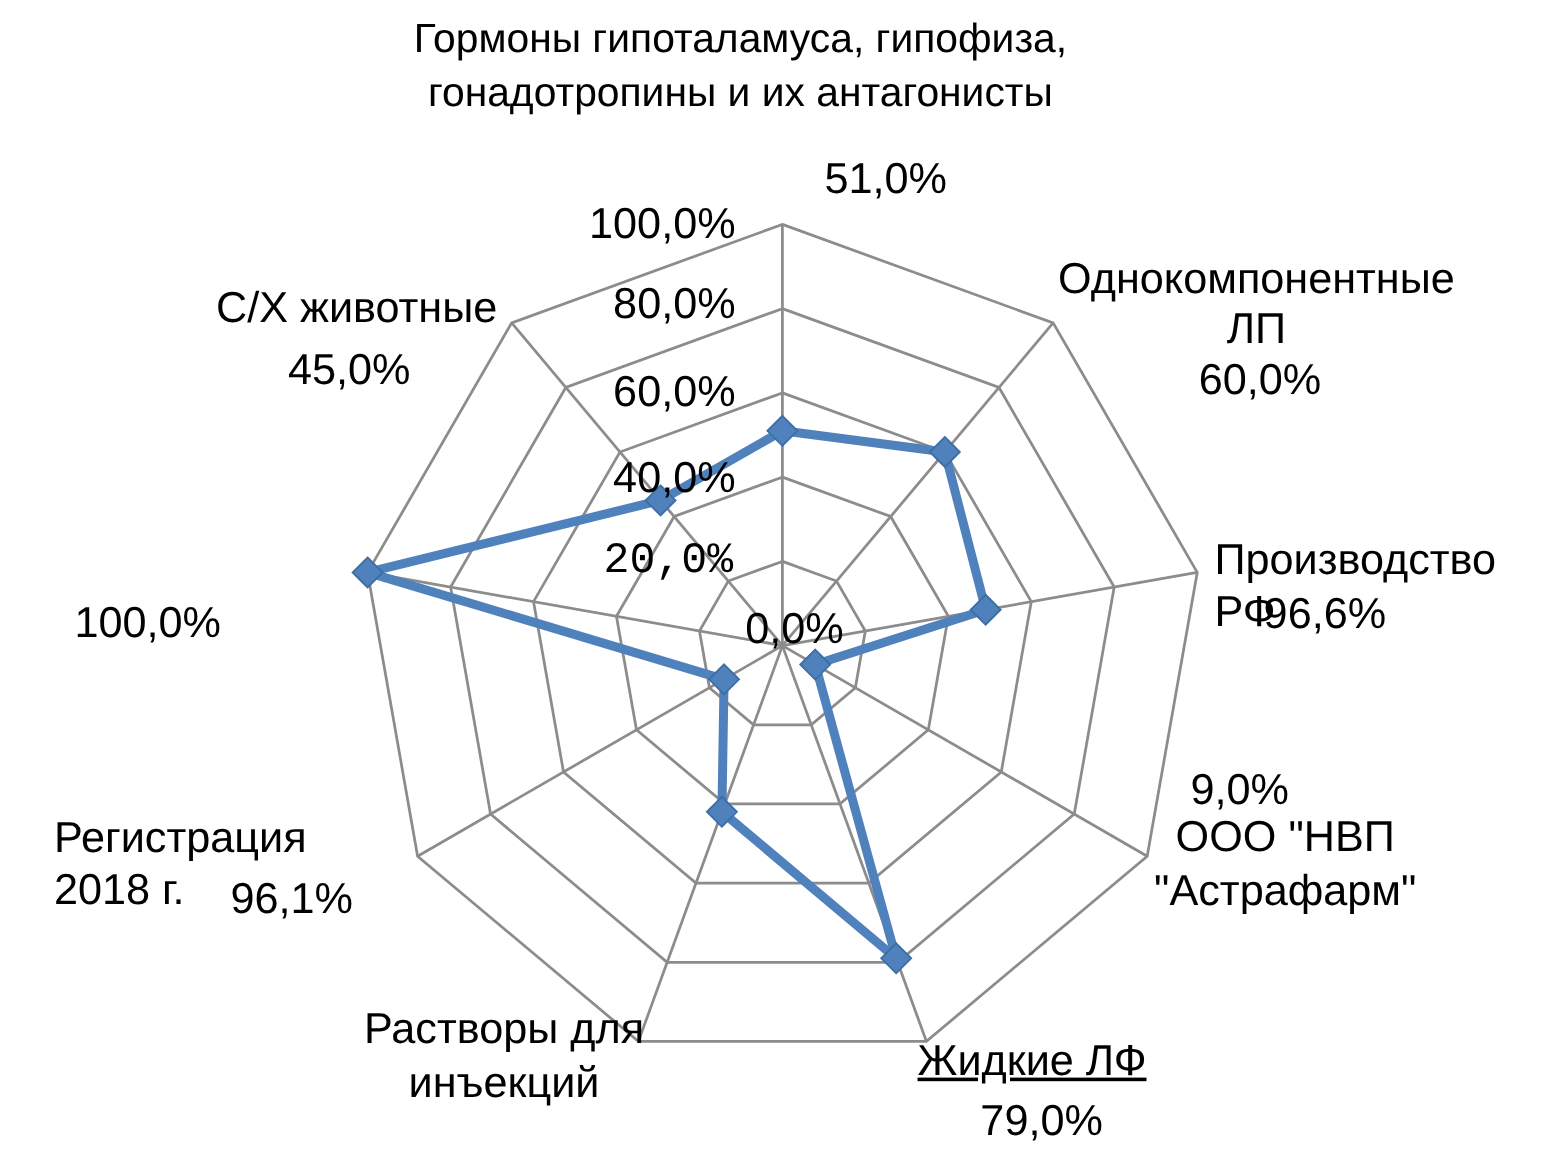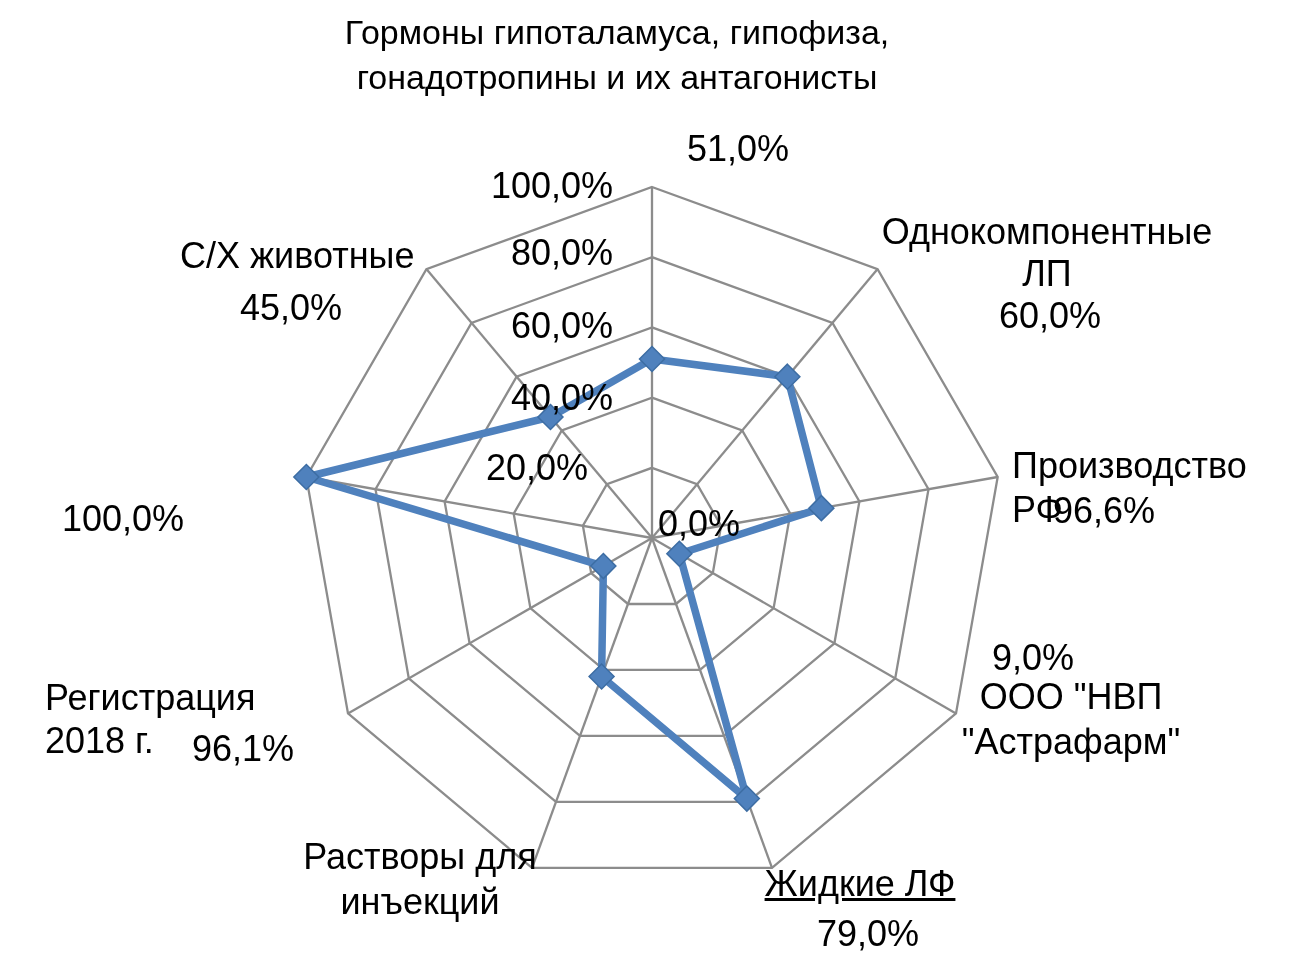--- a/index.html
+++ b/index.html
@@ -7,22 +7,22 @@
           font-family:"Liberation Sans", sans-serif;color:#000;}
   #radar{position:absolute;left:0;top:0;}
   .lbl{position:absolute;font-size:36px;line-height:44px;white-space:pre-line;color:#000;}
   .ctr{transform:translateX(-50%);text-align:center;}
   .rgt{transform:translateX(-100%);text-align:right;}
   #l-title{left:617px;top:10px;font-size:34px;line-height:45px;}
   #t100{left:613px;top:164px;}
   #t80{left:613px;top:231px;text-align:center;}
   #t60{left:613px;top:304px;}
   #t40{left:613px;top:376px;}
-  #t20{left:588px;top:446px;}
-  #t0{left:699px;top:502px;}
+  #t20{left:611px;top:446px;font-family:Liberation Mono, monospace;}
+  #t0{left:662px;top:502px;}
   #v0{left:687px;top:127px;}
   #c1{left:1047px;top:211px;line-height:42px;}
   #v1{left:1050px;top:294px;}
   #c2{left:1012px;top:444px;}
   #v2{left:1053px;top:489px;}
   #v3{left:992px;top:636px;}
   #c3{left:1071px;top:674px;line-height:45px;}
   #c4{left:860px;top:862px;text-decoration:underline;}
   #v4{left:868px;top:912px;}
   #c5{left:420px;top:834px;line-height:45px;}

